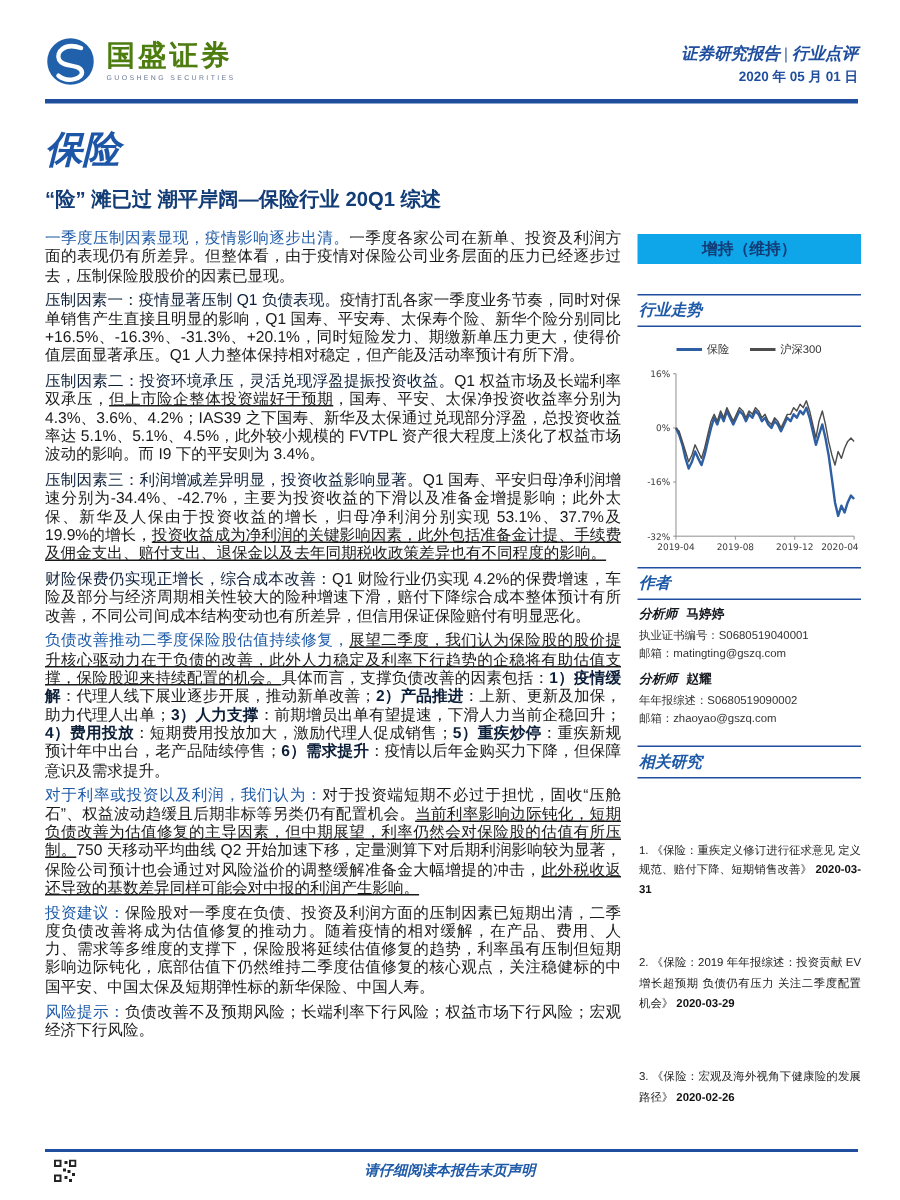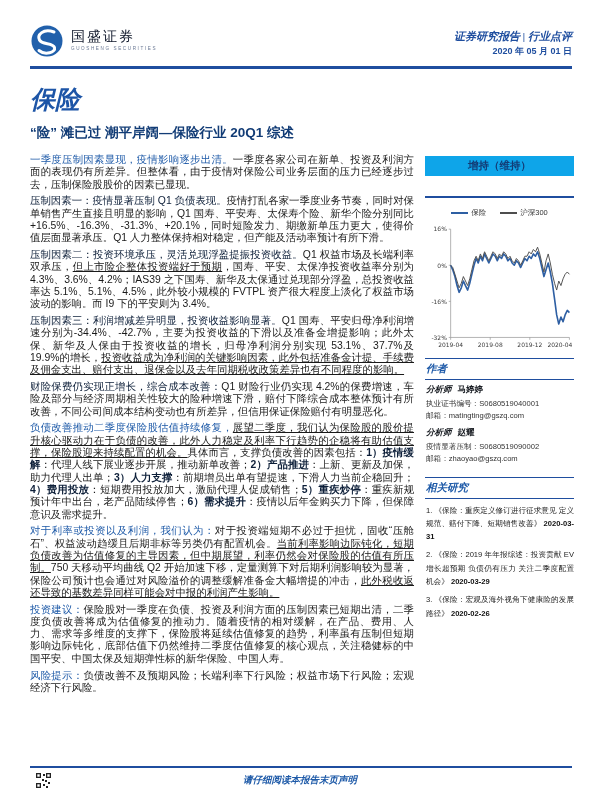--- a/index.html
+++ b/index.html
@@ -5,21 +5,21 @@
   html,body{margin:0;padding:0;}
   body{
     width:600px;height:800px;background:#ffffff;position:relative;
     font-family:"Liberation Sans","DejaVu Sans",sans-serif;color:#1a1a1a;
     -webkit-font-smoothing:antialiased;overflow:hidden;
   }
   
   .header{display:flex;justify-content:space-between;align-items:flex-start;padding:24px 28px 0 30px;}
   .brand{display:flex;align-items:center;gap:7px;}
   .brand-txt{display:flex;flex-direction:column;line-height:1;}
-  .brand-cn{font-size:14px;font-weight:400;color:#0f172a;letter-spacing:2px;font-family:"Liberation Serif","DejaVu Serif",serif;}
+  .brand-cn{font-size:19px;font-weight:700;color:#4d7c0f;letter-spacing:2px;font-family:"Liberation Serif","DejaVu Serif",serif;}
   .brand-en{font-size:4.6px;letter-spacing:1.6px;color:#6a7894;margin-top:3px;}
   .hdr-right{text-align:right;line-height:1.5;padding-top:4px;}
   .hdr-type{font-size:11px;color:#1f4e9f;font-weight:bold;font-style:italic;font-family:"Liberation Serif","DejaVu Serif",serif;}
   .hdr-date{font-size:9px;color:#1f4e9f;font-weight:bold;}
   .hdr-rule{height:3px;background:#1f4e9f;margin:8px 28px 0 30px;}
   
   .page-title{margin:14px 0 2px 30px;font-size:25px;font-weight:bold;font-style:italic;color:#1d55a7;font-family:"Liberation Serif","DejaVu Serif",serif;}
   .page-subtitle{margin:8px 0 12px 30px;font-size:13.5px;font-weight:bold;color:#123c76;}
   
   .content{display:flex;padding:0 26px 0 30px;gap:11px;align-items:flex-start;}
@@ -45,21 +45,21 @@
   .tick{font-size:6.3px;fill:#3c3c3c;font-family:"DejaVu Sans",sans-serif;}
   .ylab{text-anchor:end;}
   .xlab{text-anchor:middle;}
   .axisline{stroke:#909090;stroke-width:0.7;}
   .authors{padding:4px 0 6px 1px;}
   .author{margin-bottom:5px;}
   .author-name{font-size:8.5px;font-weight:bold;color:#15191f;margin-bottom:2px;}
   .author-name .role{font-style:italic;color:#15191f;margin-right:6px;font-family:"Liberation Serif","DejaVu Serif",serif;}
   .author-meta{font-size:7.6px;color:#333;line-height:1.6;}
   .related{padding:5px 0 0 1px;}
-  .rel-item{font-size:7.6px;color:#222;line-height:1.75;margin-bottom:5px;text-align:justify;}
+  .rel-item{font-size:7.6px;color:#222;line-height:1.75;margin-bottom:5px;text-align:justify;margin-top:36px;}
   .rel-date{font-weight:bold;color:#111;}
   
   .footer{position:absolute;left:0;right:0;bottom:8px;}
   .footer-rule{height:2px;background:#1f4e9f;margin:0 28px 4px 30px;}
   .footer-row{position:relative;height:20px;}
   .footer-text{position:absolute;left:0;right:0;top:2px;text-align:center;font-size:9.5px;font-weight:bold;font-style:italic;color:#1e5aa8;font-family:"Liberation Serif","DejaVu Serif",serif;}
   .qr{position:absolute;left:36px;top:1px;}
 </style>
 </head>
 <body>
@@ -96,20 +96,21 @@
       <p class="para"><span class="lead blue">负债改善推动二季度保险股估值持续修复，</span><span class="u">展望二季度，我们认为保险股的股价提升核心驱动力在于负债的改善，此外人力稳定及利率下行趋势的企稳将有助估值支撑，保险股迎来持续配置的机会。</span><span>具体而言，支撑负债改善的因素包括：</span><span class="b">1）疫情缓解</span><span>：代理人线下展业逐步开展，推动新单改善；</span><span class="b">2）产品推进</span><span>：上新、更新及加保，助力代理人出单；</span><span class="b">3）人力支撑</span><span>：前期增员出单有望提速，下滑人力当前企稳回升；</span><span class="b">4）费用投放</span><span>：短期费用投放加大，激励代理人促成销售；</span><span class="b">5）重疾炒停</span><span>：重疾新规预计年中出台，老产品陆续停售；</span><span class="b">6）需求提升</span><span>：疫情以后年金购买力下降，但保障意识及需求提升。</span></p>
       <p class="para"><span class="lead blue">对于利率或投资以及利润，我们认为：</span><span>对于投资端短期不必过于担忧，固收“压舱石”、权益波动趋缓且后期非标等另类仍有配置机会。</span><span class="u">当前利率影响边际钝化，短期负债改善为估值修复的主导因素，但中期展望，利率仍然会对保险股的估值有所压制。</span><span>750 天移动平均曲线 Q2 开始加速下移，定量测算下对后期利润影响较为显著，保险公司预计也会通过对风险溢价的调整缓解准备金大幅增提的冲击，</span><span class="u">此外税收返还导致的基数差异同样可能会对中报的利润产生影响。</span></p>
       <p class="para"><span class="lead blue">投资建议：</span><span>保险股对一季度在负债、投资及利润方面的压制因素已短期出清，二季度负债改善将成为估值修复的推动力。随着疫情的相对缓解，在产品、费用、人力、需求等多维度的支撑下，保险股将延续估值修复的趋势，利率虽有压制但短期影响边际钝化，底部估值下仍然维持二季度估值修复的核心观点，关注稳健标的中国平安、中国太保及短期弹性标的新华保险、中国人寿。</span></p>
       <p class="para"><span class="lead blue">风险提示：</span><span>负债改善不及预期风险；长端利率下行风险；权益市场下行风险；宏观经济下行风险。</span></p>
     </div>
 
   <div class="sidebar">
     <div class="rating-box">增持（维持）</div>
 
     <hr class="side-rule gap">
+    <div class="side-heading">行业走势</div>
     <hr class="side-rule">
 
     <div class="chart-wrap">
       <div class="legend">
           <span class="leg-item">
             <span class="leg-line" style="background: rgb(46, 95, 163);"></span>
             <span>保险</span>
           </span>
           <span class="leg-item">
             <span class="leg-line" style="background: rgb(77, 77, 77);"></span>
@@ -145,21 +146,21 @@
     <hr class="side-rule">
 
     <div class="authors">
         <div class="author">
           <div class="author-name"><span class="role">分析师</span><span>马婷婷</span></div>
           <div class="author-meta">执业证书编号：S0680519040001</div>
           <div class="author-meta">邮箱：matingting@gszq.com</div>
         </div>
         <div class="author">
           <div class="author-name"><span class="role">分析师</span><span>赵耀</span></div>
-          <div class="author-meta">疫情显著压制：S0680519090002</div>
+          <div class="author-meta">年年报综述：S0680519090002</div>
           <div class="author-meta">邮箱：zhaoyao@gszq.com</div>
         </div>
       </div>
 
     <hr class="side-rule">
     <div class="side-heading">相关研究</div>
     <hr class="side-rule">
 
     <div class="related">
         <div class="rel-item"><span>1. 《保险：重疾定义修订进行征求意见 定义规范、赔付下降、短期销售改善》 </span><span class="rel-date">2020-03-31</span></div>

